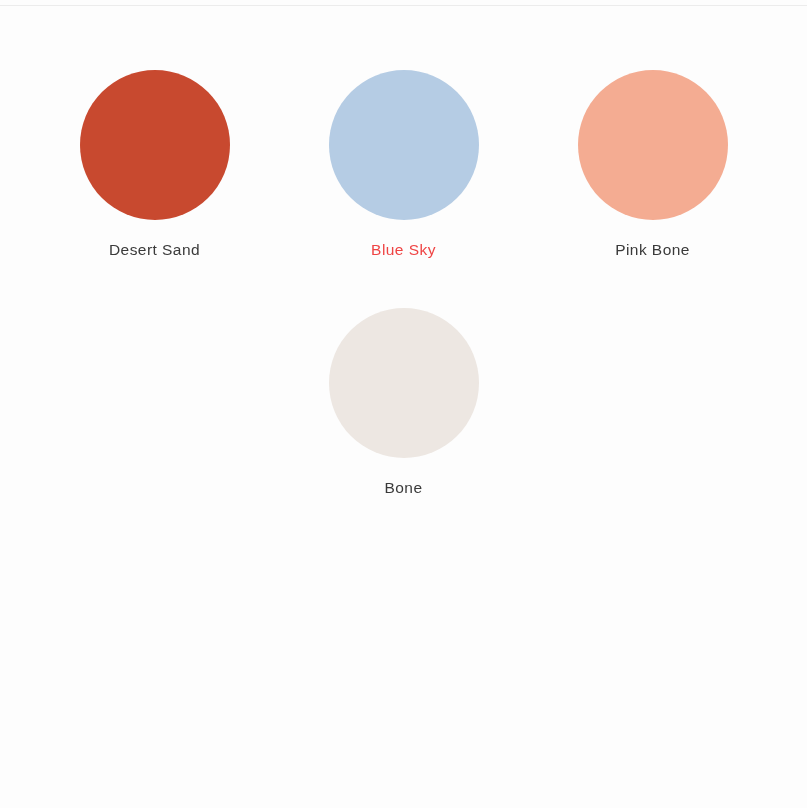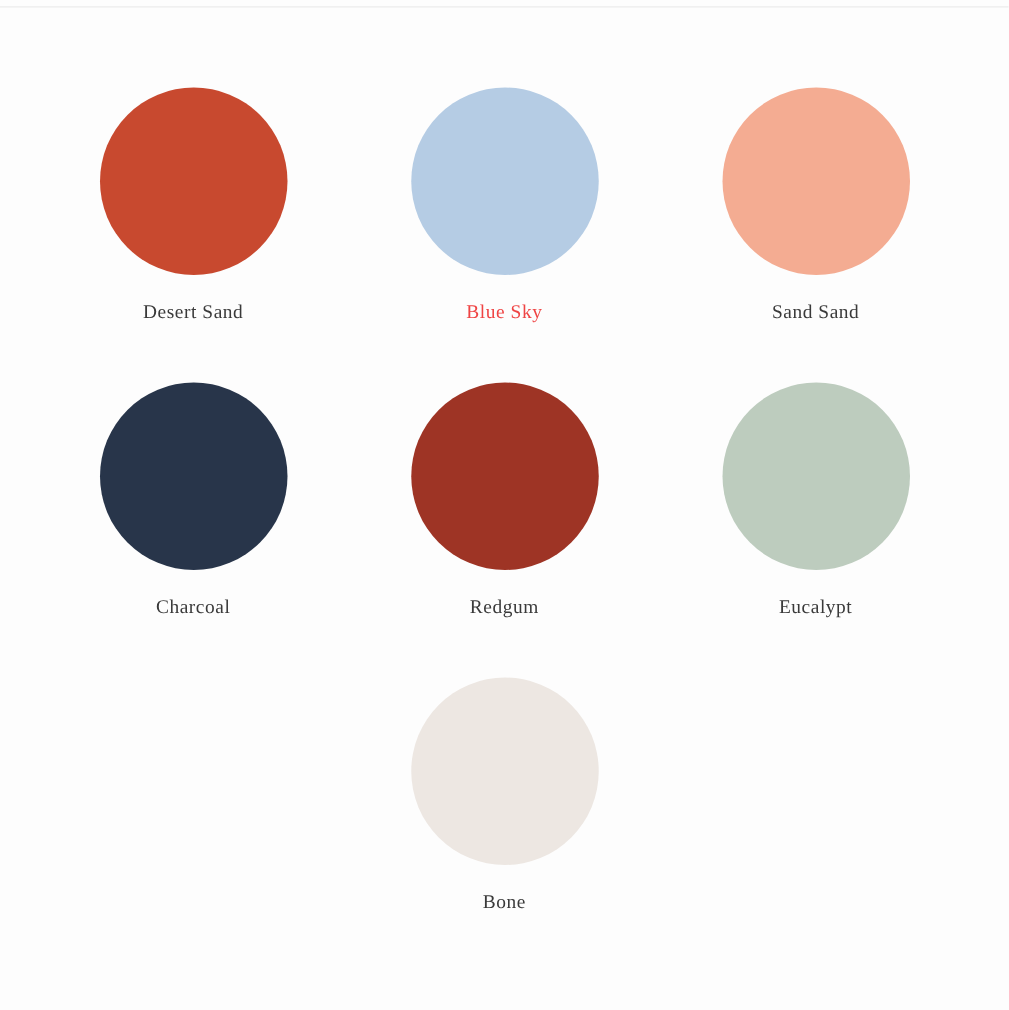--- a/index.html
+++ b/index.html
@@ -58,21 +58,21 @@
 
   .swatch-disc {
     width: 150px;
     height: 150px;
     border-radius: 50%;
     display: block;
   }
 
   .swatch-label {
     margin-top: 21px;
-    font-family: Liberation Serif, serif;
+    font-family: Liberation Sans, sans-serif;
     font-size: 15.5px;
     font-weight: 400;
     letter-spacing: 0.45px;
     color: #3a3a3a;
     text-align: center;
     white-space: nowrap;
   }
 </style>
 </head>
 <body style="background-color: rgb(253, 253, 253);">
@@ -85,38 +85,24 @@
     <div class="swatch">
       <span class="swatch-disc" style="background-color: rgb(200, 73, 47);"></span>
       <span class="swatch-label" style="color: rgb(58, 58, 58);">Desert Sand</span>
     </div>
     <div class="swatch">
       <span class="swatch-disc" style="background-color: rgb(181, 204, 228);"></span>
       <span class="swatch-label" style="color: #ef4444;">Blue Sky</span>
     </div>
     <div class="swatch">
       <span class="swatch-disc" style="background-color: rgb(244, 172, 146);"></span>
-      <span class="swatch-label" style="color: rgb(58, 58, 58);">Sand Sand</span>
+      <span class="swatch-label" style="color: rgb(58, 58, 58);">Pink Bone</span>
     </div>
   </div>
 
-  <div class="swatch-row">
-    <div class="swatch">
-      <span class="swatch-disc" style="background-color: rgb(40, 53, 74);"></span>
-      <span class="swatch-label" style="color: rgb(58, 58, 58);">Charcoal</span>
-    </div>
-    <div class="swatch">
-      <span class="swatch-disc" style="background-color: rgb(158, 52, 37);"></span>
-      <span class="swatch-label" style="color: rgb(58, 58, 58);">Redgum</span>
-    </div>
-    <div class="swatch">
-      <span class="swatch-disc" style="background-color: rgb(189, 204, 190);"></span>
-      <span class="swatch-label" style="color: rgb(58, 58, 58);">Eucalypt</span>
-    </div>
-  </div>
 
   <div class="swatch-row">
     <div class="swatch-empty"></div>
     <div class="swatch">
       <span class="swatch-disc" style="background-color: rgb(237, 231, 226);"></span>
       <span class="swatch-label" style="color: rgb(58, 58, 58);">Bone</span>
     </div>
     <div class="swatch-empty"></div>
   </div>
 

